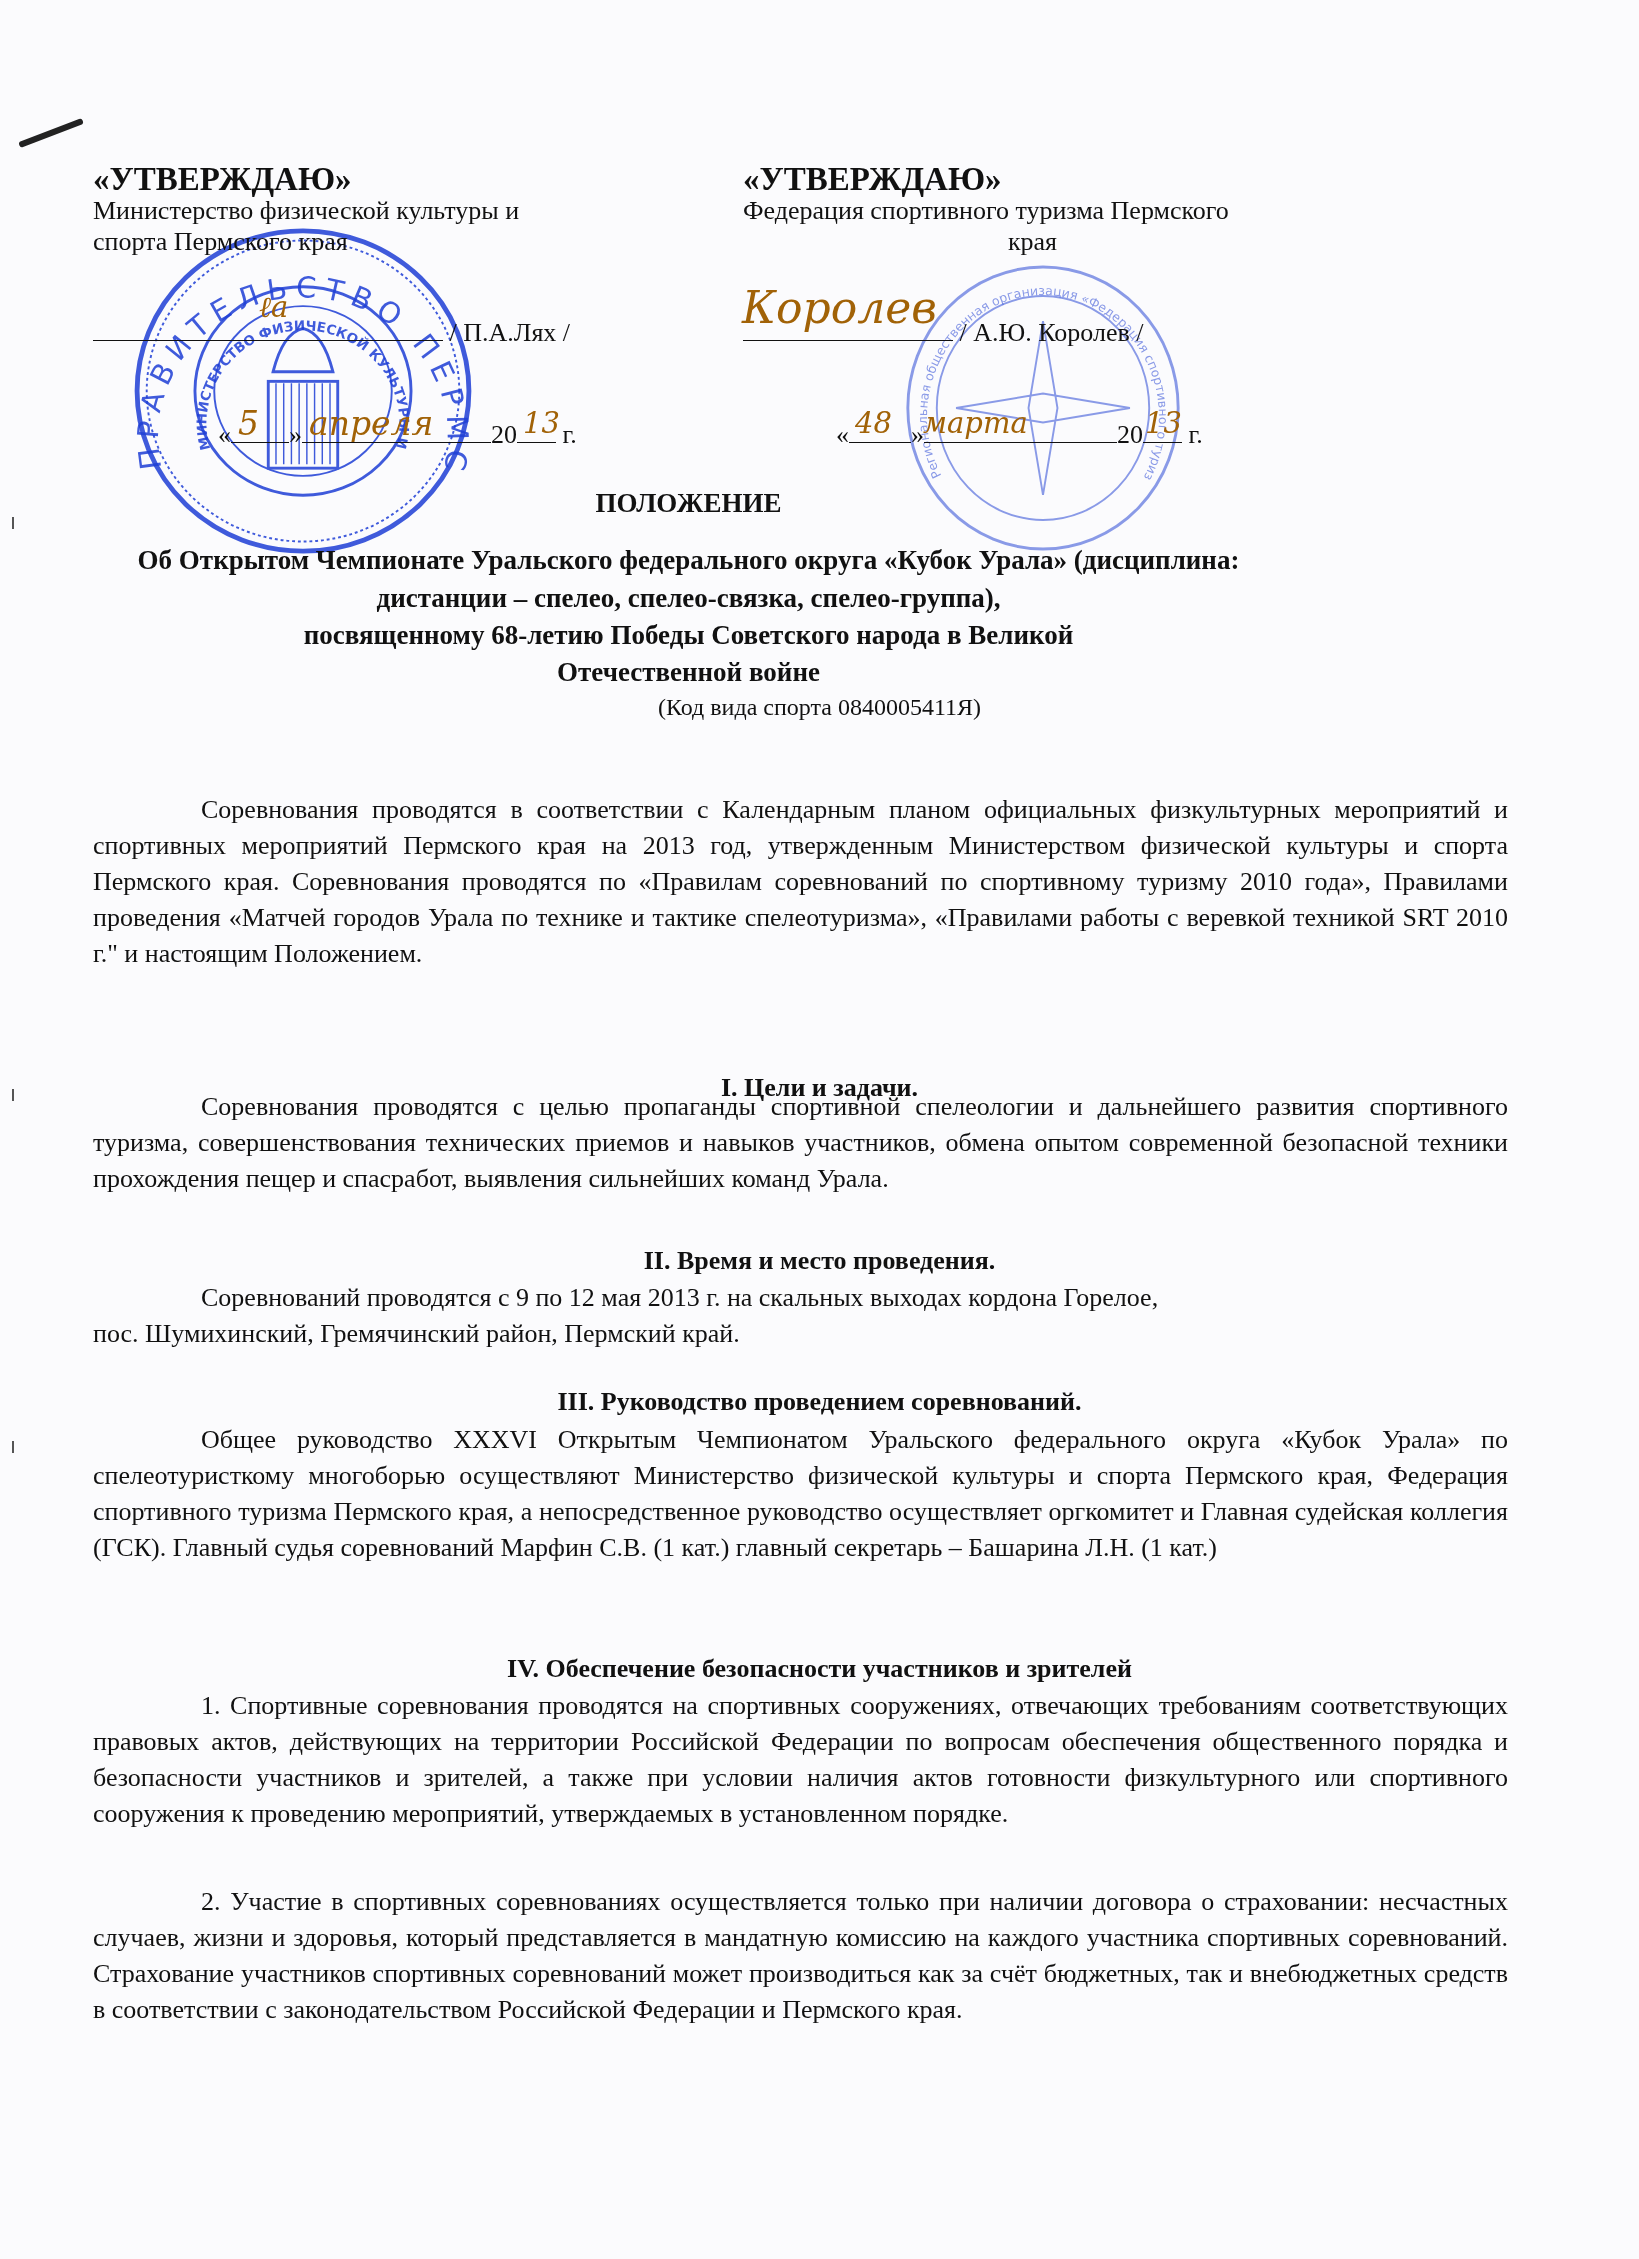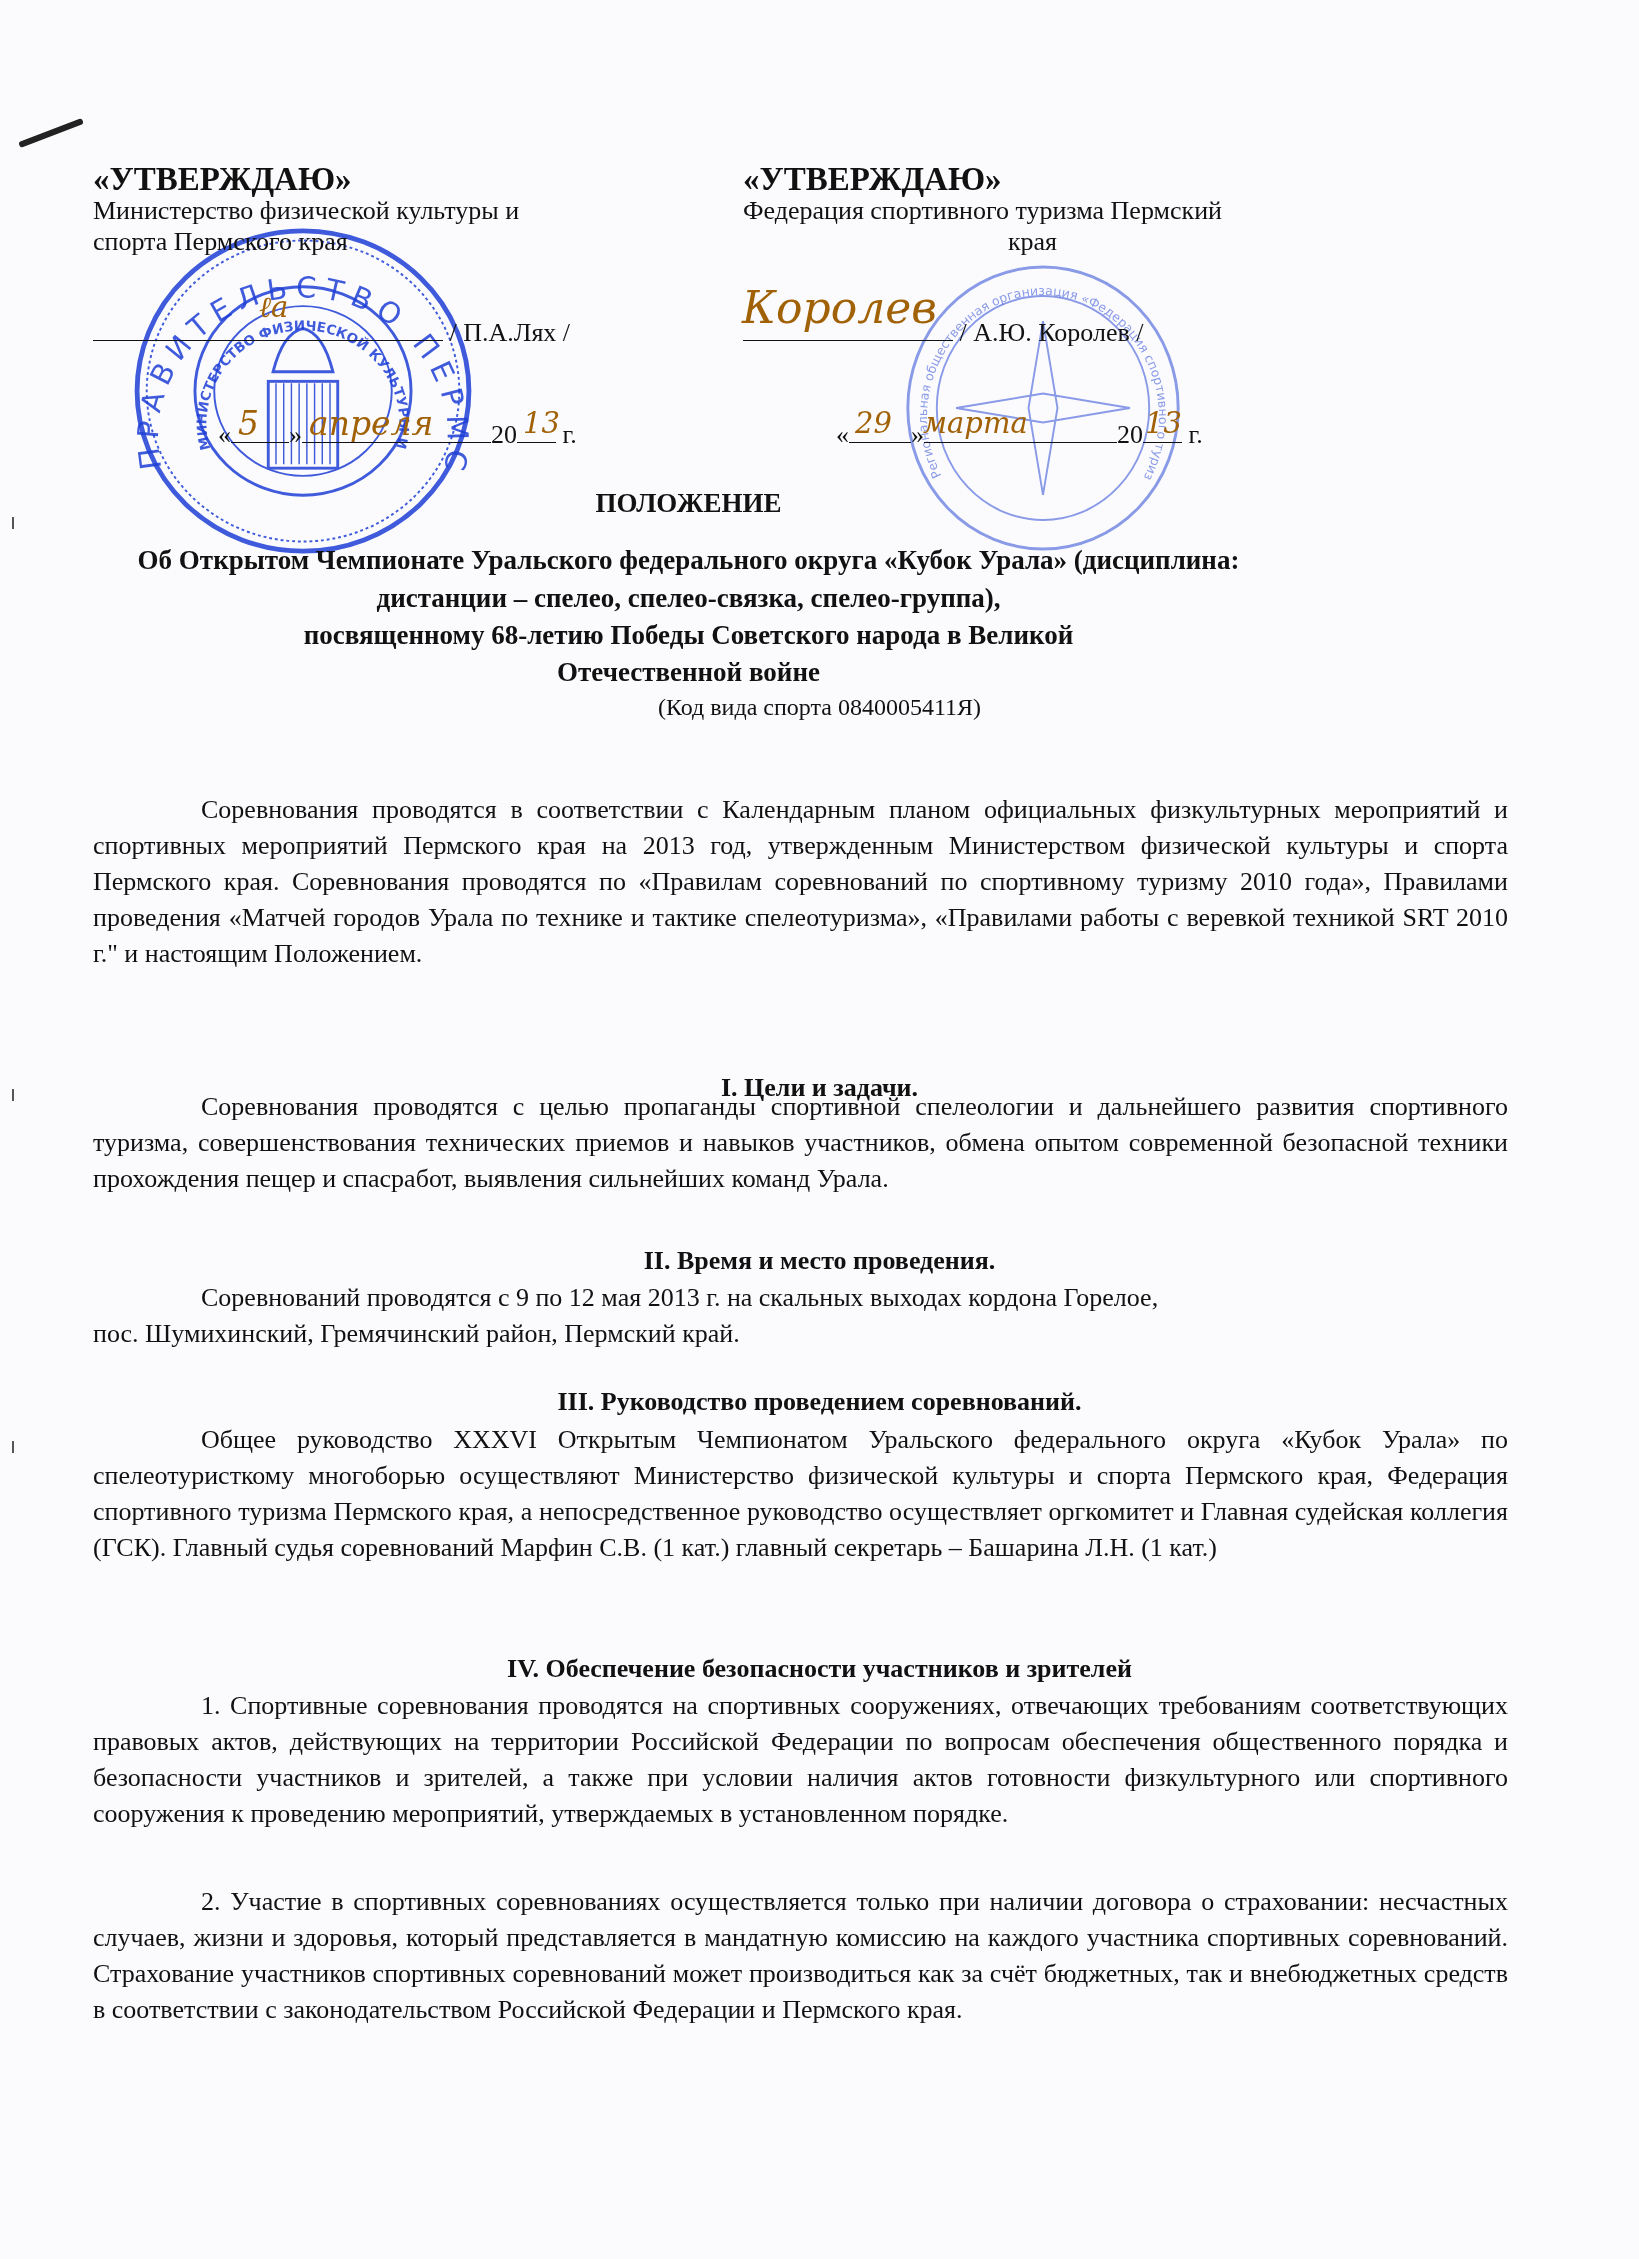--- a/index.html
+++ b/index.html
@@ -101,32 +101,32 @@
   <div class="hand" style="left:259px;top:290px;font-size:29px">ℓa</div>
   <div class="sign-line" style="left:218px;top:417px">
     <span>«</span><span class="uline" style="width:58px"></span><span>»</span><span class="uline" style="width:189px"></span><span>20</span><span class="uline" style="width:39px"></span><span> г.</span>
   </div>
   <div class="hand" style="left:238px;top:404px">5</div>
   <div class="hand" style="left:309px;top:404px">апреля</div>
   <div class="hand" style="left:523px;top:406px;font-size:29px">13</div>
 
   <div class="approve-block approve-right">
     <div class="approve-title">«УТВЕРЖДАЮ»</div>
-    <div>Федерация спортивного туризма Пермский</div>
+    <div>Федерация спортивного туризма Пермского</div>
     <div class="approve-org-center">края</div>
   </div>
   <div class="sign-line" style="left:743px;top:315px">
     <span class="uline" style="width:210px"></span>
     <span>/ А.Ю. Королев /</span>
   </div>
   <div class="hand" style="left:742px;top:282px;font-size:44px">Королев</div>
   <div class="sign-line" style="left:836px;top:417px">
     <span>«</span><span class="uline" style="width:62px"></span><span>»</span><span class="uline" style="width:193px"></span><span>20</span><span class="uline" style="width:39px"></span><span> г.</span>
   </div>
-  <div class="hand" style="left:855px;top:406px;font-size:29px">29</div>
+  <div class="hand" style="left:855px;top:406px;font-size:29px">48</div>
   <div class="hand" style="left:923px;top:406px;font-size:29px">марта</div>
   <div class="hand" style="left:1145px;top:406px;font-size:29px">13</div>
 
   <div class="doc-title" style="top:488px">ПОЛОЖЕНИЕ</div>
   <div class="doc-title" style="top:545px">Об Открытом  Чемпионате Уральского федерального округа «Кубок Урала» (дисциплина:</div>
   <div class="doc-title" style="top:583px">дистанции – спелео, спелео-связка, спелео-группа),</div>
   <div class="doc-title" style="top:620px">посвященному 68-летию Победы Советского народа в Великой</div>
   <div class="doc-title" style="top:657px">Отечественной войне</div>
   <div class="sub-title" style="top:694px">(Код вида спорта 0840005411Я)</div>
 

